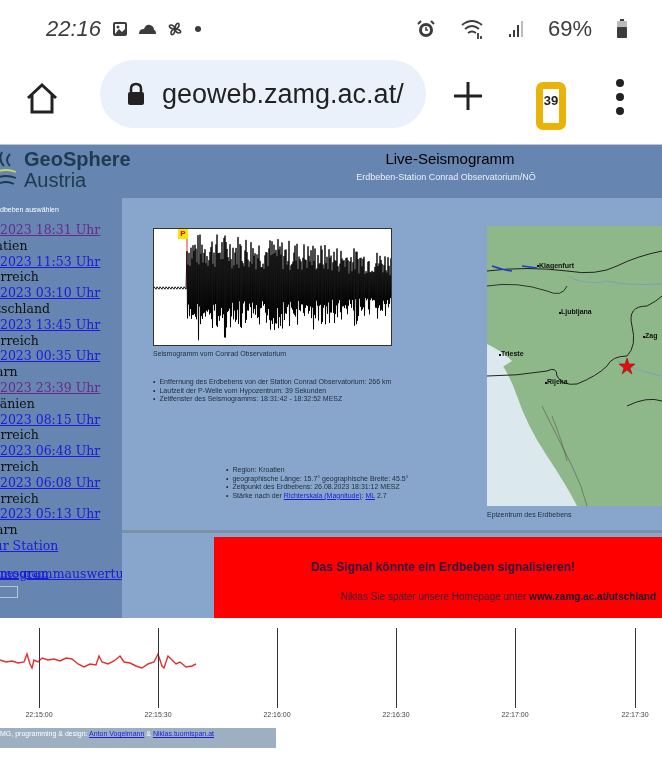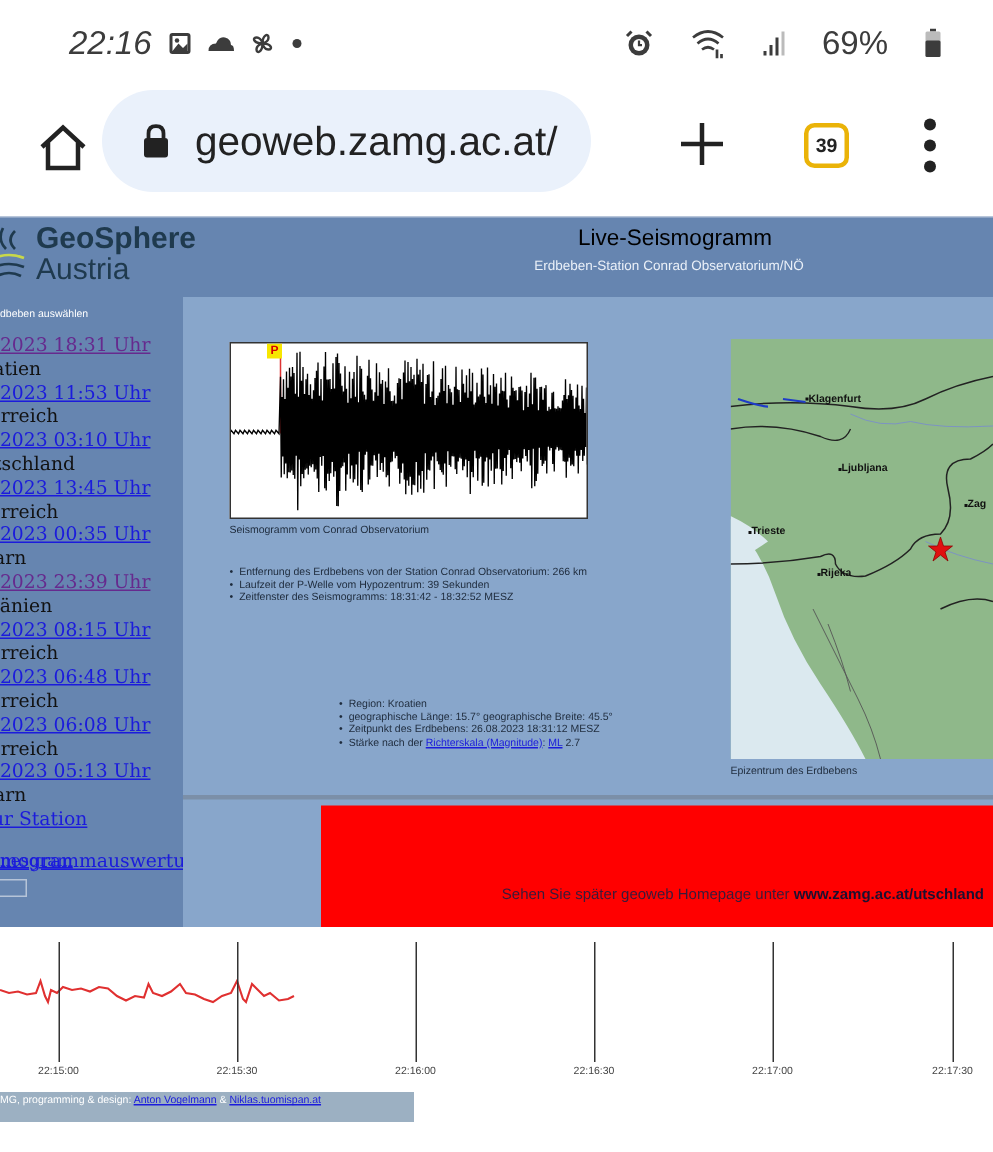--- a/index.html
+++ b/index.html
@@ -3,25 +3,25 @@
 <meta charset="utf-8">
 <style>
   * { box-sizing: border-box; margin: 0; padding: 0; }
   html, body { width: 662px; height: 768px; overflow: hidden; background: #ffffff; font-family: "Liberation Sans", sans-serif; }
   .statusbar { position: absolute; left: 0; top: 0; width: 662px; height: 60px; background: #fff; color: #444; }
   .statusbar .time { position: absolute; left: 46px; top: 16px; font-size: 22px; color: #3c3c3c; font-style: italic; }
   .statusbar .left-icons { position: absolute; left: 112px; top: 20px; display: flex; gap: 9px; align-items: center; }
   .statusbar .right { position: absolute; right: 34px; top: 16px; display: flex; align-items: center; gap: 24px; font-size: 22px; color: #3c3c3c; }
   .toolbar { position: absolute; left: 0; top: 60px; width: 662px; height: 80px; background: #fff; }
   .home-btn { position: absolute; left: 24px; top: 20px; width: 36px; height: 36px; }
-  .urlbar { position: absolute; left: 68px; top: 0; width: 326px; height: 68px; border-radius: 34px; background: #eaf1fb; display: flex; align-items: center; text-align: center; }
+  .urlbar { position: absolute; left: 100px; top: 0; width: 326px; height: 68px; border-radius: 34px; background: #eaf1fb; display: flex; align-items: center; text-align: center; }
   .urlbar .lock { margin-left: 26px; width: 20px; height: 24px; }
   .urlbar .url { margin-left: 16px; font-size: 27px; color: #222; white-space: nowrap; overflow: hidden; }
   .plus-btn { position: absolute; left: 450px; top: 18px; width: 36px; height: 36px; }
-  .tabs-btn { position: absolute; left: 536px; top: 22px; width: 30px; height: 30px; border: 3px solid #eab308; border-radius: 7px; font-size: 13px; font-weight: bold; text-align: center; line-height: 24px; color: #222; }
+  .tabs-btn { position: absolute; left: 536px; top: 22px; width: 30px; height: 48px; border: 7px solid #eab308; border-radius: 7px; font-size: 13px; font-weight: bold; text-align: center; line-height: 24px; color: #222; }
   .menu-btn { position: absolute; left: 612px; top: 18px; width: 16px; height: 38px; }
   .page { position: absolute; left: 0; top: 140px; width: 662px; height: 628px; overflow: hidden; background: #fff; padding-left: 22px; }
   .header { position: absolute; left: 0; top: 4px; width: 662px; height: 54px; background: #6685b0; border-top: 1px solid #b8c6da; }
   .logo { position: absolute; left: -4px; top: 4px; display: flex; align-items: center; }
   .logo .name { font-size: 20px; line-height: 21px; color: #1f3a4e; margin-left: 6px; }
   .logo .name b { font-weight: bold; display: block; }
   .header .title { position: absolute; left: 300px; width: 300px; top: 5px; text-align: center; font-size: 15px; color: #000000; }
   .header .subtitle { position: absolute; left: 266px; width: 360px; top: 27px; text-align: center; font-size: 9px; color: #eaf0f8; }
   .sidebar { position: absolute; left: 0; top: 58px; width: 122px; height: 420px; background: #6685b0; overflow: hidden; }
   .sidebar .hdr { font-size: 7px; color: #fff; padding: 8px 0 0 0; height: 24px; }
@@ -218,21 +218,22 @@
         <rect x="58" y="156" width="2" height="2" fill="#111"></rect>
         <text x="60" y="158" font-size="7" font-weight="bold" fill="#111" font-family="Liberation Sans, sans-serif">Rijeka</text>
         <polygon points="140,132 142,138 148,138 143,142 145,148 140,144 135,148 137,142 132,138 138,138" fill="#e01010" stroke="#800" stroke-width="0.5"></polygon>
       </svg>
     </div>
     <div class="map-caption">Epizentrum des Erdbebens</div>
 
     <div class="divider"></div>
 
     <div class="alert">
-      <div class="t2"><span>Sehen Sie später geoweb Homepage unter </span><b>www.zamg.ac.at/utschland</b></div>
+      <div class="t1">Das Signal könnte ein Erdbeben signalisieren!</div>
+      <div class="t2"><span>Niklas Sie später unsere Homepage unter </span><b>www.zamg.ac.at/utschland</b></div>
     </div>
   </div>
 
   <div class="timeline" id="timeline">
     <svg width="662" height="110" style="position:absolute;left:0;top:0">
       <polyline fill="none" stroke="#e03030" stroke-width="1.4" points="0,42 6,44 12,43 18,45 24,44 27,36 30,46 32,50 34,42 38,44 42,40 48,42 54,41 60,43 66,40 72,41 78,46 84,49 90,46 96,47 99,38 102,44 108,46 114,43 120,38 124,44 130,45 136,48 142,50 148,46 154,44 158,36 162,48 164,50 168,38 172,42 176,46 180,44 186,49 192,48 196,46"></polyline>
     </svg>
     <div class="tick" style="left:39px"></div>
     <div class="tick" style="left:158px"></div>
     <div class="tick" style="left:277px"></div>

